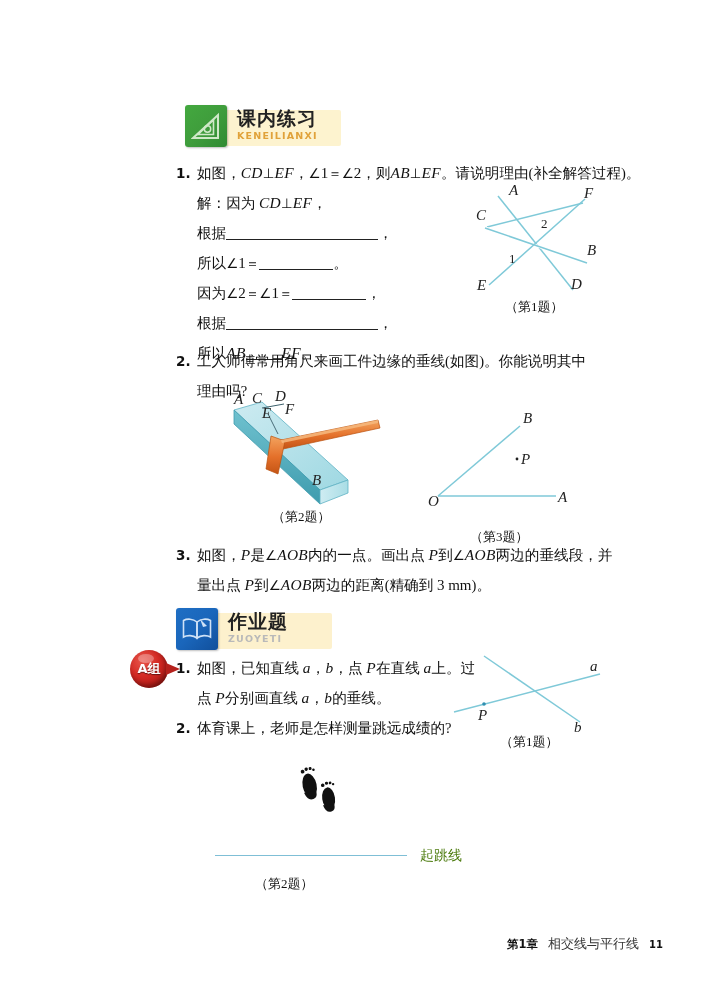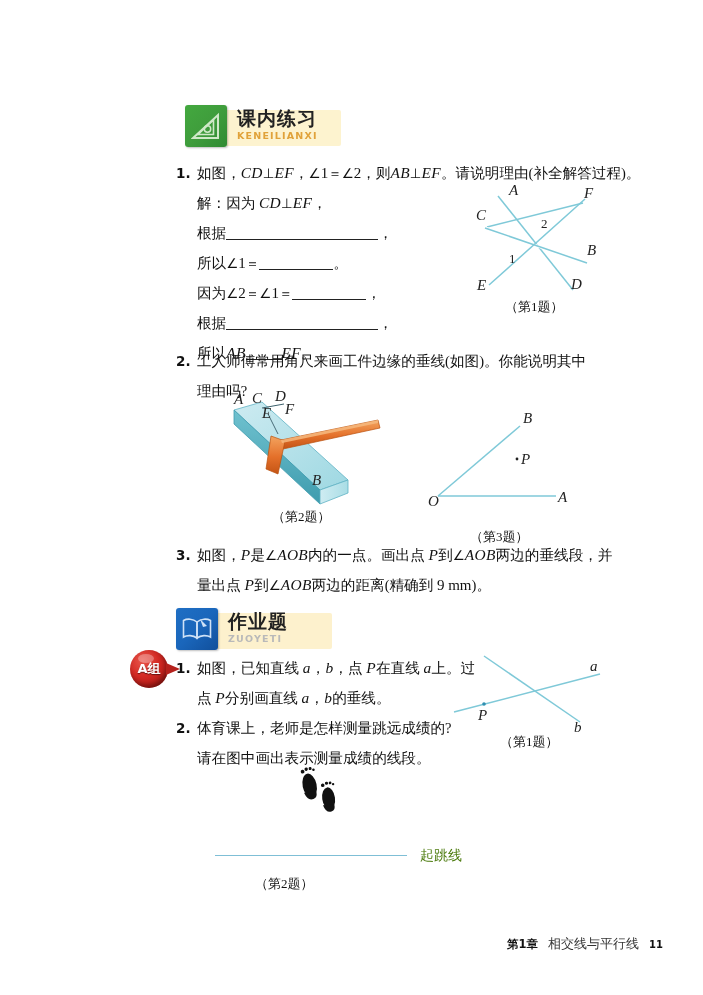--- a/index.html
+++ b/index.html
@@ -280,21 +280,21 @@
     <div class="body">
         <div class="line"><span>工人师傅常用角尺来画工件边缘的垂线(如图)。你能说明其中</span></div>
         <div class="line"><span>理由吗?</span></div>
       </div>
   </div>
 
   <div class="prob" style="left:176px; top:540px; width:430px;">
     <span class="num">3.</span>
     <div class="body">
         <div class="line"><span>如图，</span><span class="mi">P</span><span>是</span><span class="op">∠</span><span class="mi">AOB</span><span>内的一点。画出点 </span><span class="mi">P</span><span>到</span><span class="op">∠</span><span class="mi">AOB</span><span>两边的垂线段，并</span></div>
-        <div class="line"><span>量出点 </span><span class="mi">P</span><span>到</span><span class="op">∠</span><span class="mi">AOB</span><span>两边的距离(精确到 </span><span class="mn">9 mm</span><span>)。</span></div>
+        <div class="line"><span>量出点 </span><span class="mi">P</span><span>到</span><span class="op">∠</span><span class="mi">AOB</span><span>两边的距离(精确到 </span><span class="mn">3 mm</span><span>)。</span></div>
       </div>
   </div>
 
   <div class="fig" style="left:475px; top:185px;">
     <svg width="125" height="115" viewBox="0 0 125 115">
 
       <line x1="23" y1="11" x2="98" y2="105" stroke="#7fc9d8" stroke-width="1.5"></line>
 
       <line x1="12" y1="42" x2="108" y2="18" stroke="#7fc9d8" stroke-width="1.5" transform="rotate(0)"></line>
 
@@ -399,21 +399,20 @@
     <div class="body">
         <div class="line"><span>如图，已知直线 </span><span class="mi">a</span><span>，</span><span class="mi">b</span><span>，点 </span><span class="mi">P</span><span>在直线 </span><span class="mi">a</span><span>上。过</span></div>
         <div class="line"><span>点 </span><span class="mi">P</span><span>分别画直线 </span><span class="mi">a</span><span>，</span><span class="mi">b</span><span>的垂线。</span></div>
       </div>
   </div>
 
   <div class="prob" style="left:176px; top:713px; width:320px;">
     <span class="num">2.</span>
     <div class="body">
         <div class="line"><span>体育课上，老师是怎样测量跳远成绩的?</span></div>
-        <div class="line"><span>请在图中画出表示测量成绩的线段。</span></div>
       </div>
   </div>
 
   <div class="fig" style="left:452px; top:650px;">
     <svg width="160" height="90" viewBox="0 0 160 90">
       <line x1="2" y1="62" x2="148" y2="24" stroke="#7fc9d8" stroke-width="1.5"></line>
       <line x1="32" y1="6" x2="128" y2="72" stroke="#7fc9d8" stroke-width="1.5"></line>
       <circle cx="32" cy="54" r="1.8" fill="#2f8fb0"></circle>
       <text class="lbl-m" x="138" y="21">a</text>
       <text class="lbl-m" x="122" y="82">b</text>

